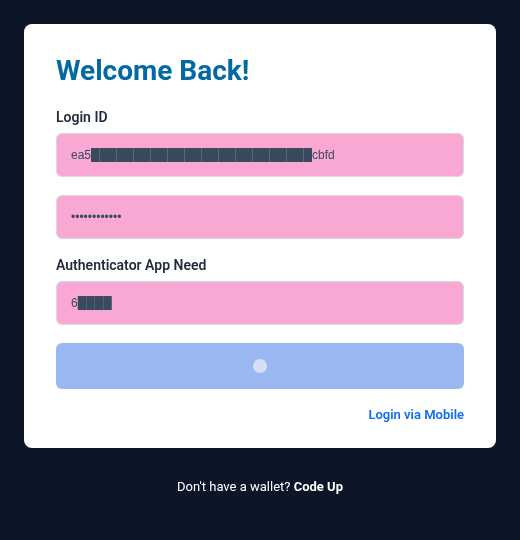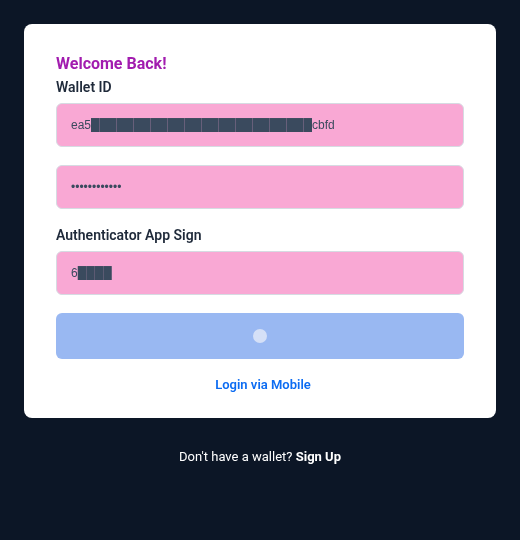--- a/index.html
+++ b/index.html
@@ -11,24 +11,24 @@
       flex-direction: column;
     }
     .card {
       background: #ffffff;
       margin: 24px 24px 12px 24px;
       border-radius: 8px;
       padding: 30px 32px 26px 32px;
       flex: 0 0 auto;
     }
     .title {
-      font-size: 16px;
+      font-size: 28px;
       font-weight: 700;
-      color: #a21caf;
-      margin-bottom: 6px;
+      color: #0369a1;
+      margin-bottom: 22px;
     }
     .field-group { margin-bottom: 18px; }
     .field-label {
       font-size: 14px;
       font-weight: 600;
       color: #1f2a3a;
       margin-bottom: 8px;
       display: block;
     }
     .text-input {
@@ -55,21 +55,21 @@
       cursor: pointer;
     }
     .spinner {
       width: 14px;
       height: 14px;
       background: #d5e0f7;
       border-radius: 50%;
     }
     .link-row {
       display: flex;
-      justify-content: center;
+      justify-content: flex-end;
       margin-top: 18px;
       padding-left: 6px;
     }
     .link {
       font-size: 13px;
       font-weight: 600;
       color: #0c6cf2;
       text-decoration: none;
       cursor: pointer;
     }
@@ -87,37 +87,37 @@
       cursor: pointer;
     }
   </style>
 </head>
 <body>
 
 <div class="card">
   <h1 class="title">Welcome Back!</h1>
 
   <div class="field-group">
-    <label class="field-label">Wallet ID</label>
+    <label class="field-label">Login ID</label>
     <input type="text" class="text-input" value="ea5██████████████████████████cbfd" style="">
   </div>
 
   <div class="field-group">
     <input type="password" class="text-input" value="████████████" style="">
   </div>
 
   <div class="field-group">
-    <label class="field-label">Authenticator App Sign</label>
+    <label class="field-label">Authenticator App Need</label>
     <input type="text" class="text-input" value="6████" style="">
   </div>
 
   <button class="submit-btn">
     <span class="spinner"></span>
   </button>
 
   <div class="link-row">
     <a class="link">Login via Mobile</a>
   </div>
 </div>
 
 <div class="footer">
-  <span class="footer-text">Don't have a wallet? </span><span class="footer-text footer-link">Sign Up</span>
+  <span class="footer-text">Don't have a wallet? </span><span class="footer-text footer-link">Code Up</span>
 </div>
 
 </body></html>

